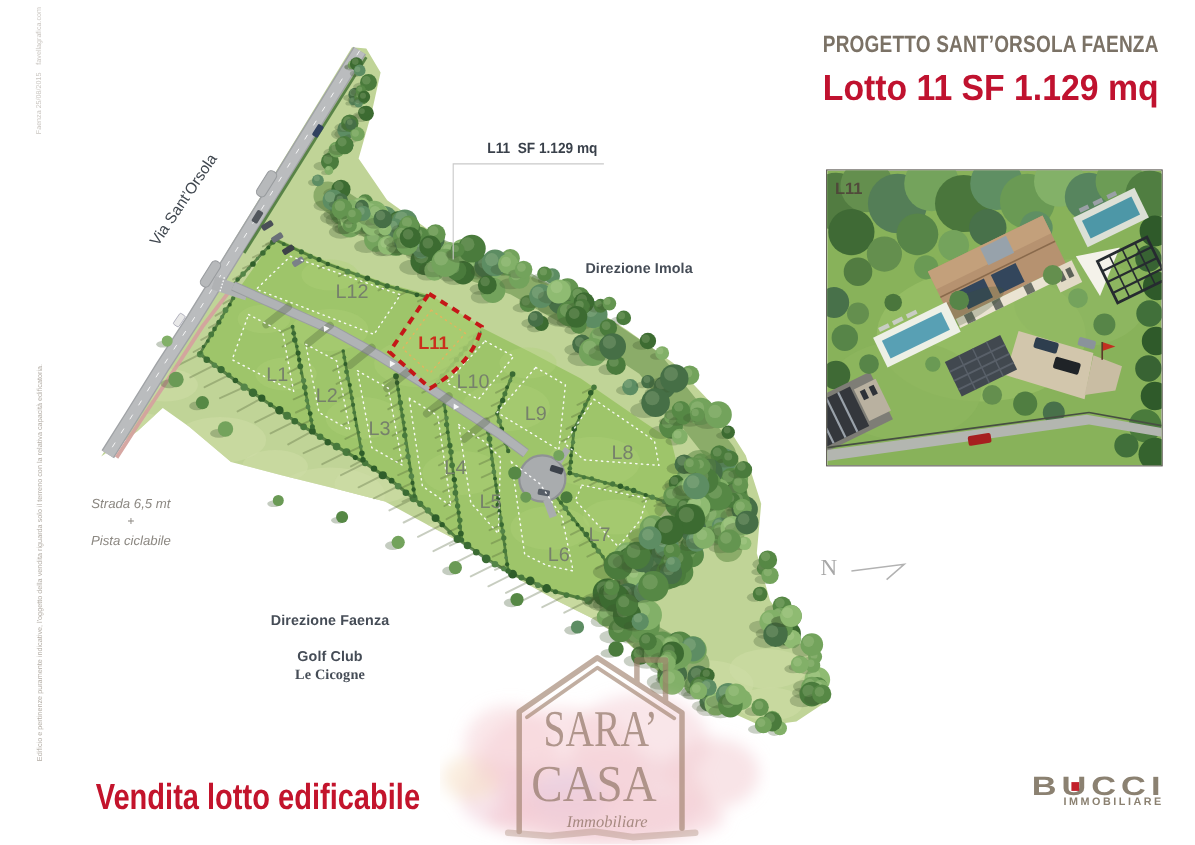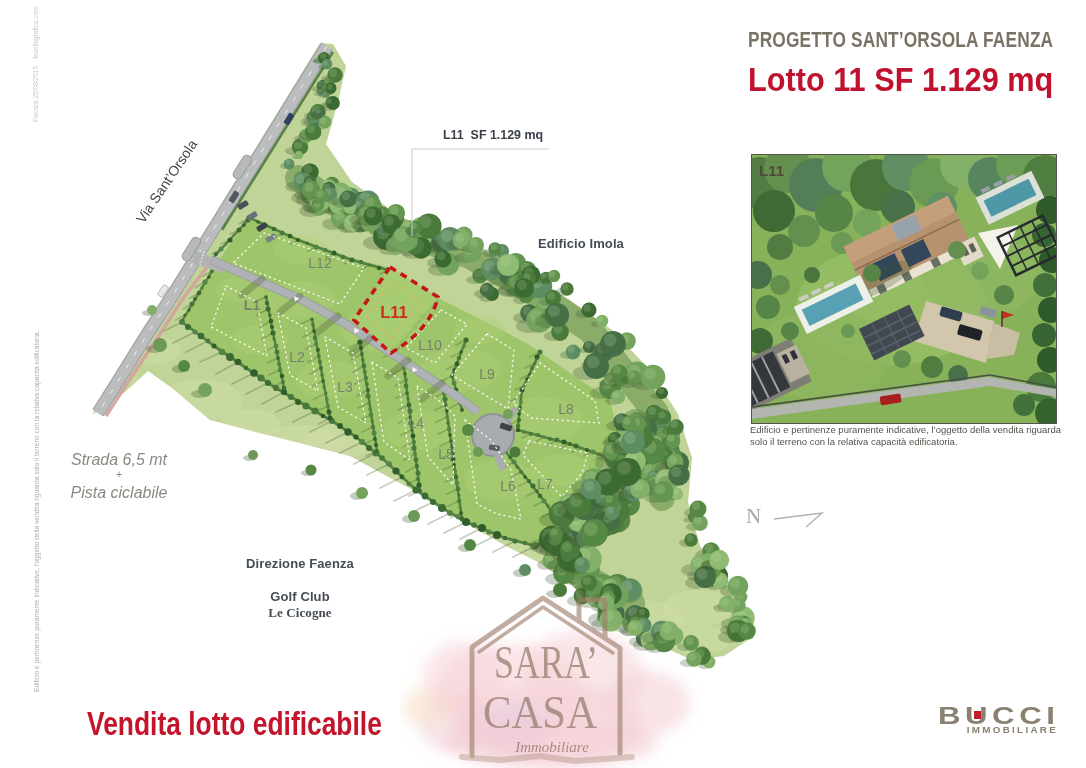--- a/index.html
+++ b/index.html
@@ -1,21 +1,21 @@
 <!DOCTYPE html>
 <html><head>
 <meta charset="utf-8">
 <style>
 html,body{margin:0;padding:0;background:#fff;}
 .page{position:relative;width:1086px;height:768px;background:#ffffff;overflow:hidden;
  font-family:"Liberation Sans",sans-serif;}
 .abs{position:absolute;}
-.lot{position:absolute;width:60px;text-align:center;font-size:14px;color:#76816b;}
+.lot{position:absolute;width:60px;text-align:center;font-size:18px;color:#76816b;}
 .dir{position:absolute;text-align:center;font-size:13px;font-weight:bold;color:#454c56;letter-spacing:0.1px;}
-.ita{position:absolute;width:140px;text-align:center;font-style:italic;font-size:16px;color:#8c8882;}
+.ita{position:absolute;width:140px;text-align:center;font-style:italic;font-size:12px;color:#8c8882;}
 </style>
 </head>
 <body>
 <div class="page">
 
 <div class="abs" style="left:32px;top:122px;transform:rotate(-90deg);transform-origin:0 0;font-size:6.5px;color:#cbc7c2;white-space:nowrap;">Faenza 25/08/2015&nbsp;&nbsp;&nbsp;&nbsp;favellagrafica.com</div>
 
 <div class="abs" style="left:33px;top:692px;transform:rotate(-90deg);transform-origin:0 0;font-size:6.6px;color:#b3ada5;white-space:nowrap;">Edificio e pertinenze puramente indicative, l'oggetto della vendita riguarda solo il terreno con la relativa capacità edificatoria.</div>
 
 <svg class="abs" style="left:0;top:0;" width="1086" height="768" viewBox="0 0 1086 768">
@@ -1506,33 +1506,33 @@
 
 <polyline points="412,236 412,149 549,149" fill="none" stroke="#c9c9c9" stroke-width="1"></polyline>
 
 <path d="M390,267 L438,297 Q430,330 391,353 L354,320 Z" fill="none" stroke="#c51718" stroke-width="3.6" stroke-dasharray="7,5.5"></path>
 </svg>
 
 <div class="abs" style="left:146px;top:210px;transform:rotate(-56deg);transform-origin:0 100%;font-size:14px;color:#3f464e;white-space:nowrap;">Via Sant’Orsola</div>
 
 <div class="abs" style="left:443px;top:127px;font-size:13.5px;font-weight:bold;color:#39404a;transform:scaleX(0.92);transform-origin:0 0;">L11&nbsp;&nbsp;SF 1.129 mq</div>
 
-<div class="dir" style="left:500px;top:236px;width:162px;">Edificio Imola</div>
-
-<div class="lot" style="left:222px;top:297px;font-weight:bold;">L1</div>
+<div class="dir" style="left:500px;top:236px;width:162px;">Direzione Imola</div>
+
+<div class="lot" style="left:222px;top:330px;">L1</div>
 
 <div class="lot" style="left:267px;top:349px;">L2</div>
 
 <div class="lot" style="left:315px;top:379px;">L3</div>
 
 <div class="lot" style="left:364px;top:415px;text-align:right;">L4</div>
 
 <div class="lot" style="left:416px;top:446px;">L5</div>
 
-<div class="lot" style="left:478px;top:478px;">L6</div>
+<div class="lot" style="left:478px;top:494px;">L6</div>
 
 <div class="lot" style="left:515px;top:452px;margin-top:24px;">L7</div>
 
 <div class="lot" style="left:536px;top:401px;">L8</div>
 
 <div class="lot" style="left:457px;top:366px;">L9</div>
 
 <div class="lot" style="left:400px;top:337px;">L10</div>
 
 <div class="lot" style="left:290px;top:255px;">L12</div>
@@ -1694,21 +1694,20 @@
 
 <rect x="128" y="240" width="21" height="9" rx="2" fill="#a6201f" transform="rotate(-9 138 244)"></rect>
 
 <polygon points="250,164 262,160 250,156" fill="#c23021"></polygon>
       <line x1="250" y1="156" x2="250" y2="172" stroke="#5c3a28" stroke-width="1.5"></line>
 
 <text x="7" y="21" font-size="15" font-weight="bold" fill="#4f4339" opacity="0.9" font-family="Liberation Sans,sans-serif">L11</text>
 
 </svg>
 
-<div class="abs" style="left:750px;top:424px;width:311px;font-size:9.5px;line-height:12.3px;color:#57504a;text-align:justify;">Edificio e pertinenze puramente indicative, l’oggetto della vendita riguarda solo il terreno con la relativa capacità edificatoria.</div>
 
 <div class="abs" style="left:746px;top:504px;font-size:21px;font-family:'Liberation Serif',serif;color:#a8a8a8;">N</div>
 <svg class="abs" style="left:770px;top:505px;" width="60" height="26" viewBox="0 0 60 26">
 <path d="M4,14 L52,8 L36,22" fill="none" stroke="#b2b2b2" stroke-width="1.4"></path>
 </svg>
 
 <svg class="abs" style="left:400px;top:575px;" width="300" height="193" viewBox="0 0 300 193">
 
 <defs>
         <filter id="wblur" x="-40%" y="-40%" width="180%" height="180%">

